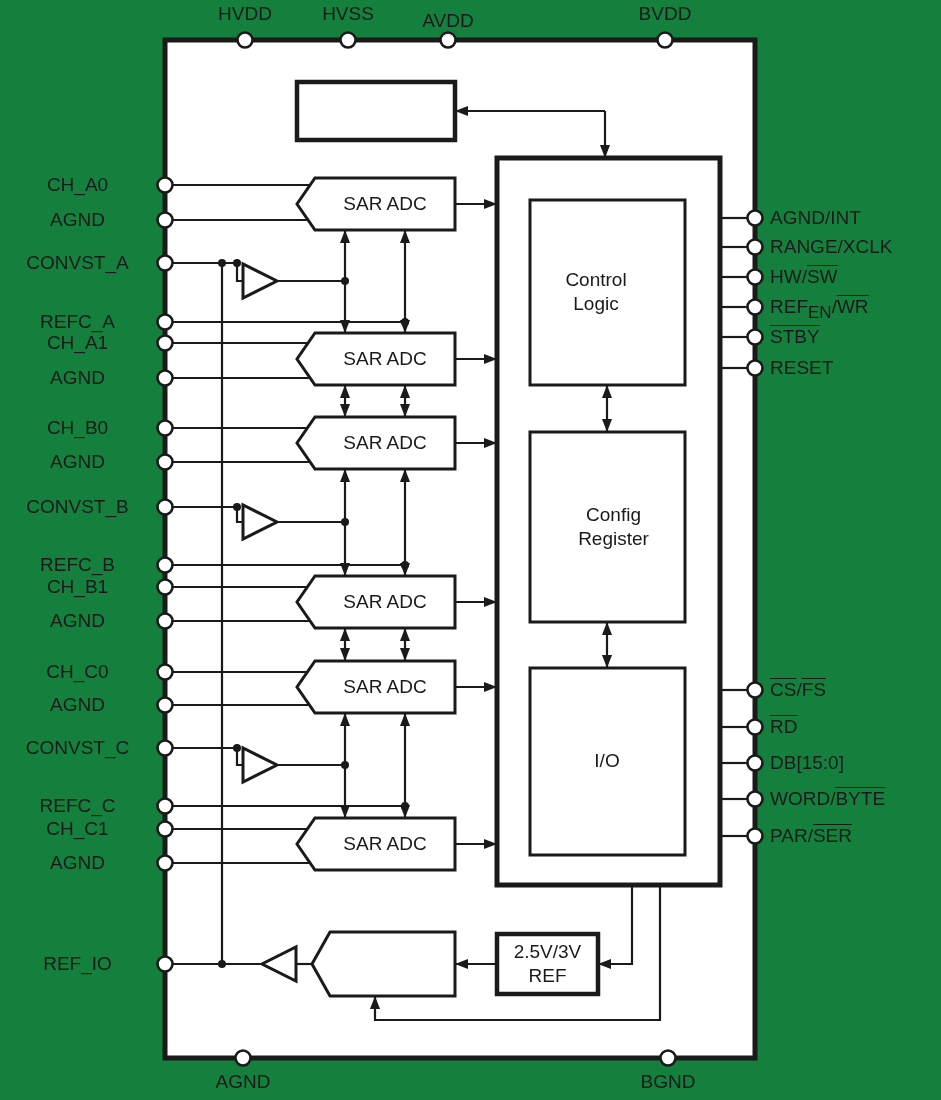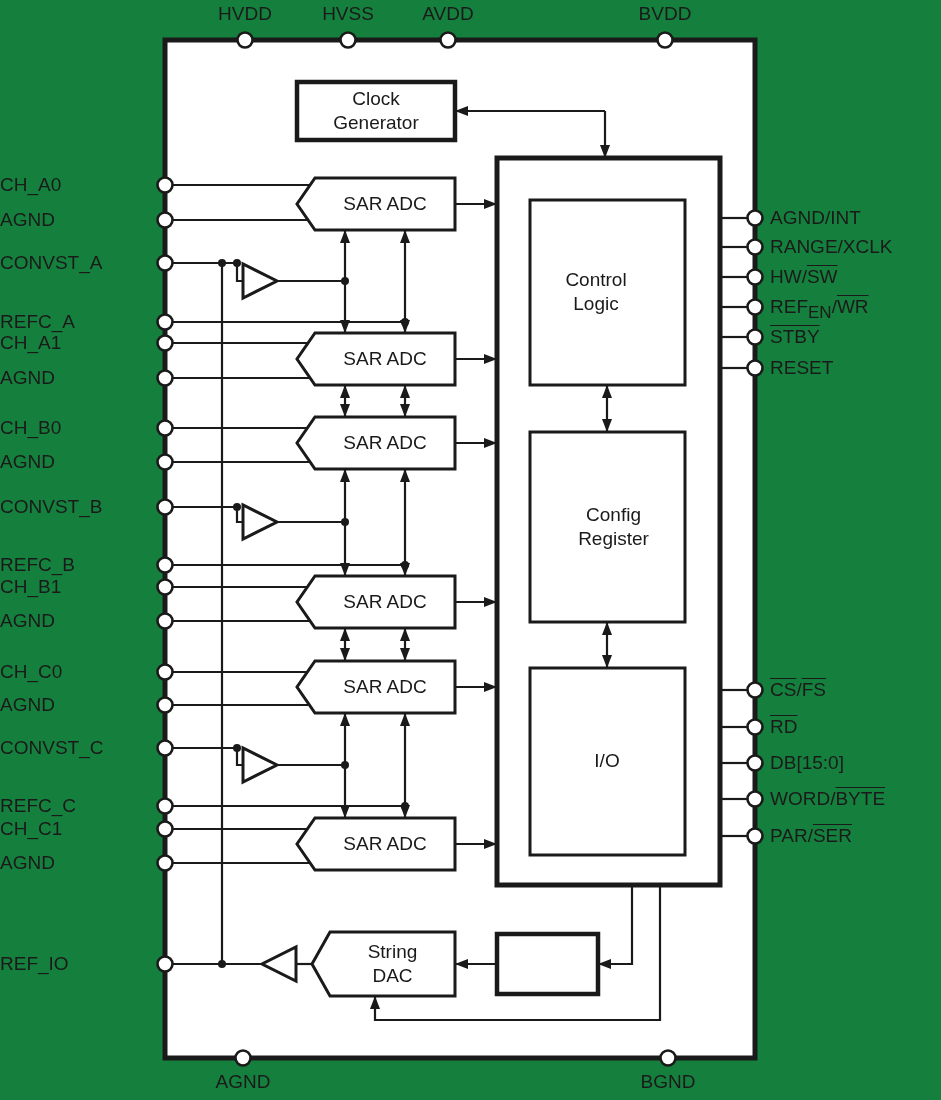--- a/index.html
+++ b/index.html
@@ -1,21 +1,21 @@
 <!DOCTYPE html>
 <html><head>
 <meta charset="utf-8">
 <style>
   *{margin:0;padding:0;box-sizing:border-box}
   html,body{background:#ffffff}
   body{font-family:"Liberation Sans",sans-serif;color:#1a1a1a}
   .stage{position:relative;width:941px;height:1100px;background:#15803d;overflow:hidden}
   svg.layer{position:absolute;left:0;top:0}
   .lbl{position:absolute;font-size:19px;line-height:24px;white-space:nowrap;color:#1a1a1a}
-  .left-lbl{left:0;width:155px;text-align:left}
+  .left-lbl{left:0;width:155px;text-align:center}
   .right-lbl{left:770px}
   .top-lbl,.bot-lbl{width:140px;text-align:center}
   .blk{position:absolute;font-size:19px;line-height:24px;text-align:center;color:#1a1a1a}
   .ovl{text-decoration:overline}
   sub.sb{font-size:17px}
 </style>
 </head>
 <body>
 
 <div class="stage">
@@ -177,21 +177,21 @@
     <circle cx="755" cy="690" r="7.5"></circle>
     <circle cx="755" cy="727" r="7.5"></circle>
     <circle cx="755" cy="763" r="7.5"></circle>
     <circle cx="755" cy="799" r="7.5"></circle>
     <circle cx="755" cy="836" r="7.5"></circle>
   </g>
 </svg>
 
 <div class="lbl top-lbl" style="left:175px;top:2px">HVDD</div>
 <div class="lbl top-lbl" style="left:278px;top:2px">HVSS</div>
-<div class="lbl top-lbl" style="left:378px;top:2px">AVDD</div>
+<div class="lbl top-lbl" style="left:378px;top:9px">AVDD</div>
 <div class="lbl top-lbl" style="left:595px;top:2px">BVDD</div>
 
 <div class="lbl bot-lbl" style="left:173px;top:1070px">AGND</div>
 <div class="lbl bot-lbl" style="left:598px;top:1070px">BGND</div>
 
 <div class="lbl left-lbl" style="top:173px">CH_A0</div>
 <div class="lbl left-lbl" style="top:208px">AGND</div>
 <div class="lbl left-lbl" style="top:251px">CONVST_A</div>
 <div class="lbl left-lbl" style="top:310px">REFC_A</div>
 <div class="lbl left-lbl" style="top:331px">CH_A1</div>
@@ -215,37 +215,33 @@
 <div class="lbl right-lbl" style="top:265px"><span>HW/</span><span class="ovl">SW</span></div>
 <div class="lbl right-lbl" style="top:295px"><span>REF</span><sub class="sb">EN</sub><span>/</span><span class="ovl">WR</span></div>
 <div class="lbl right-lbl" style="top:325px"><span class="ovl">STBY</span></div>
 <div class="lbl right-lbl" style="top:356px"><span>RESET</span></div>
 <div class="lbl right-lbl" style="top:678px"><span class="ovl">CS</span><span>/</span><span class="ovl">FS</span></div>
 <div class="lbl right-lbl" style="top:715px"><span class="ovl">RD</span></div>
 <div class="lbl right-lbl" style="top:751px"><span>DB[15:0]</span></div>
 <div class="lbl right-lbl" style="top:787px"><span>WORD/</span><span class="ovl">BYTE</span></div>
 <div class="lbl right-lbl" style="top:824px"><span>PAR/</span><span class="ovl">SER</span></div>
 
-<div class="blk" style="left:297px;top:87px;width:158px">
-  <div>Clock</div>
-      <div>Generator</div>
-</div>
 <div class="blk" style="left:315px;top:192px;width:140px">SAR ADC</div>
 <div class="blk" style="left:315px;top:347px;width:140px">SAR ADC</div>
 <div class="blk" style="left:315px;top:431px;width:140px">SAR ADC</div>
 <div class="blk" style="left:315px;top:590px;width:140px">SAR ADC</div>
 <div class="blk" style="left:315px;top:675px;width:140px">SAR ADC</div>
 <div class="blk" style="left:315px;top:832px;width:140px">SAR ADC</div>
 <div class="blk" style="left:530px;top:268px;width:132px">
   <div>Control</div>
       <div>Logic</div>
 </div>
 <div class="blk" style="left:530px;top:503px;width:167px">
   <div>Config</div>
       <div>Register</div>
 </div>
 <div class="blk" style="left:530px;top:749px;width:154px">I/O</div>
-<div class="blk" style="left:330px;top:940px;width:125px">
-  <div>String</div>
-      <div>DAC</div>
+<div class="blk" style="left:497px;top:940px;width:101px">
+  <div>2.5V/3V</div>
+      <div>REF</div>
 </div>
 
 </div>
 
 </body></html>

